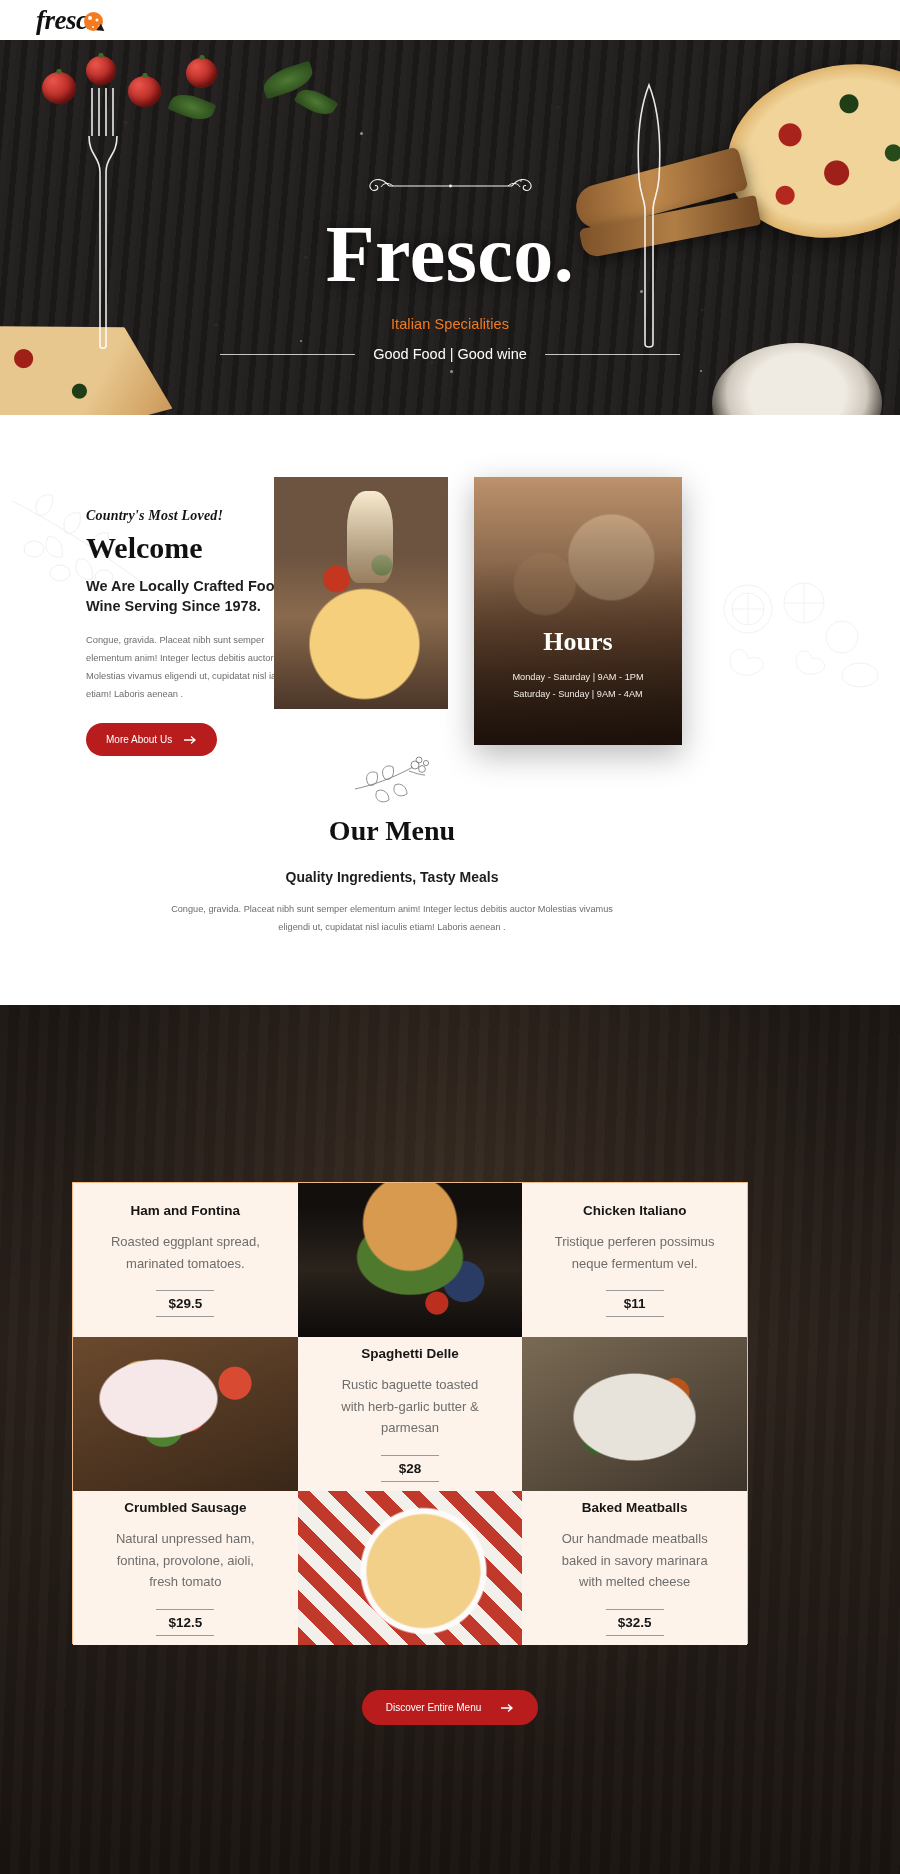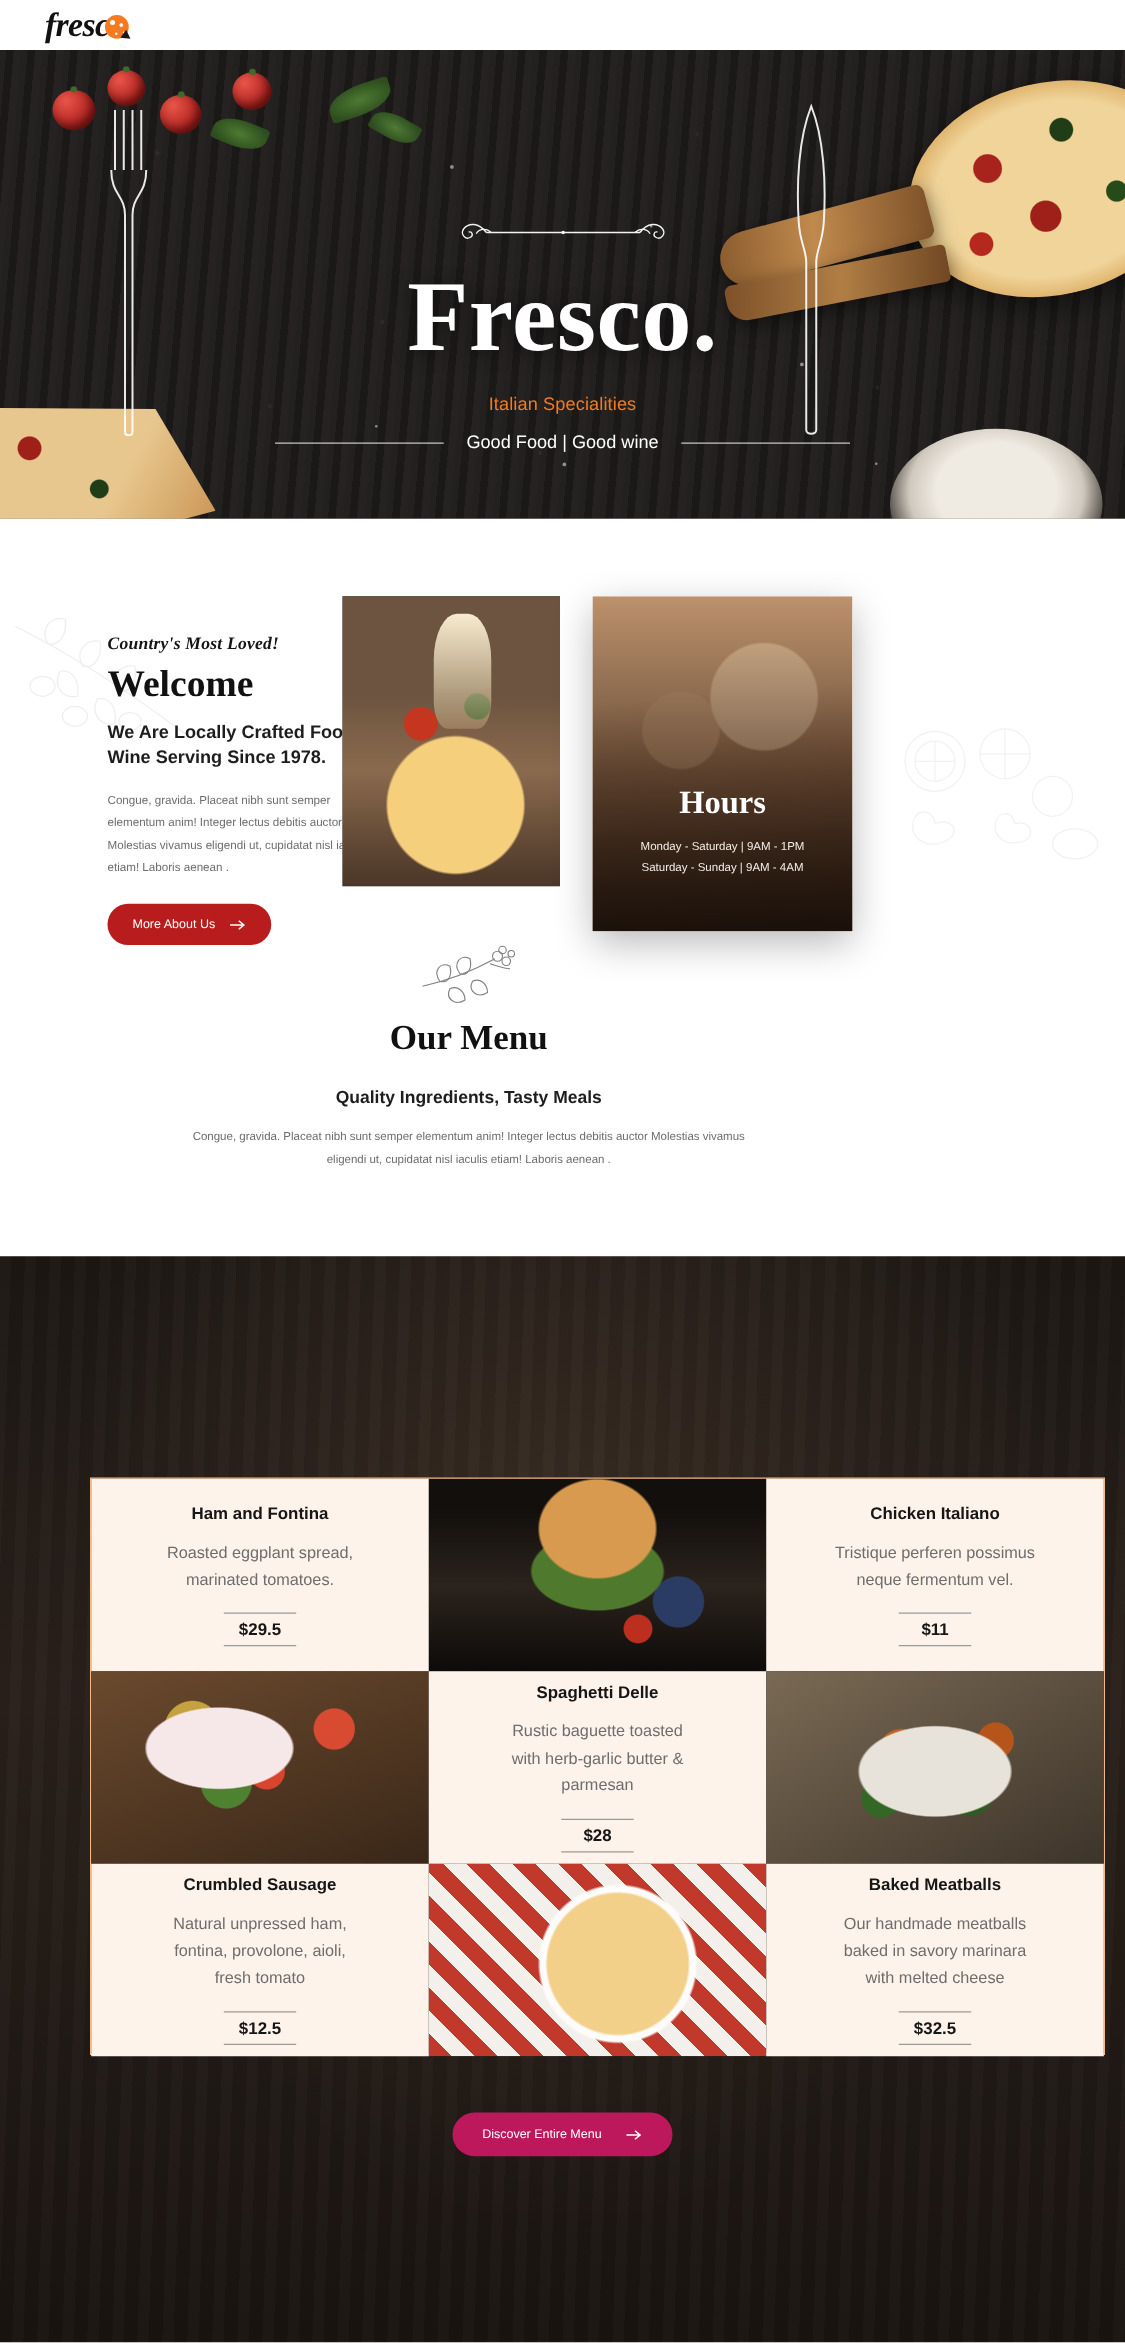--- a/index.html
+++ b/index.html
@@ -217,21 +217,21 @@
   }
   .hours-title {
     font-family:"Liberation Serif", serif; font-weight:700; font-size:26px;
     margin-bottom:12px;
   }
   .hours-line { font-size:9.2px; line-height:1.85; color:#f2ece6; }
 
   .veg-wm { position:absolute; right:10px; top:160px; width:190px; height:120px; opacity:.3; }
 
   
-  .menu-sec { position:absolute; top:755px; left:0; width:750px; }
+  .menu-sec { position:absolute; top:755px; left:17px; width:750px; }
   .menu-orn { display:block; margin:0 auto; width:82px; height:50px; opacity:.85; }
   .menu-h {
     font-family:"Liberation Serif", serif; font-weight:700;
     font-size:28px; text-align:center; color:#111; margin-top:10px;
   }
   .menu-sub {
     text-align:center; font-size:14px; font-weight:700; color:#1d1d1d; margin-top:22px;
   }
   .menu-desc {
     text-align:center; font-size:9.2px; color:#6d6d6d; line-height:1.95;
@@ -243,21 +243,21 @@
     background:
       radial-gradient(ellipse at 50% 22%, rgba(255,200,140,.09), transparent 62%),
       linear-gradient(180deg,#1d1714 0%,#2a211b 40%,#1a1411 100%);
   }
   .strip-wood {
     position:absolute; inset:0;
     background:repeating-linear-gradient(92deg, rgba(255,255,255,.016) 0 9px, rgba(0,0,0,.05) 9px 20px);
   }
 
   .grid-wrap {
-    position:absolute; top:1182px; left:72px; width:812px; height:462px;
+    position:absolute; top:1182px; left:72px; width:676px; height:462px;
     display:grid; grid-template-columns:repeat(3,1fr); grid-template-rows:repeat(3,154px);
     border:1px solid #f0b987;
   }
   .cell { position:relative; overflow:hidden; }
   .cell.card {
     background:#fdf3ea; display:flex; flex-direction:column;
     align-items:center; justify-content:center; padding:10px 16px; text-align:center;
   }
   .card-title { font-size:13.5px; font-weight:700; color:#161616; }
   .card-desc { font-size:13px; color:#6d6d6d; line-height:1.65; margin-top:13px; max-width:160px; }
@@ -299,21 +299,21 @@
       radial-gradient(circle at 56% 46%, #2f6b28 0 20px, transparent 21px),
       radial-gradient(circle at 44% 62%, #1c1c1c 0 8px, transparent 9px),
       radial-gradient(circle at 68% 60%, #1c1c1c 0 7px, transparent 8px),
       repeating-linear-gradient(45deg,#c0392b 0 13px, #f3f0ec 13px 26px);
   }
 
   .btn-discover-wrap {
     position:absolute; top:1690px; left:0; width:900px; text-align:center;
   }
   .btn-discover {
-    background:#be185d; color:#fff; border:none; border-radius:20px;
+    background:#b91c1c; color:#fff; border:none; border-radius:20px;
     font-size:10px; padding:12px 24px; cursor:pointer;
     display:inline-flex; align-items:center; gap:20px;
     font-family:"Liberation Sans", sans-serif;
   }
 </style>
 </head>
 <body>
 
 <div class="page">
 

